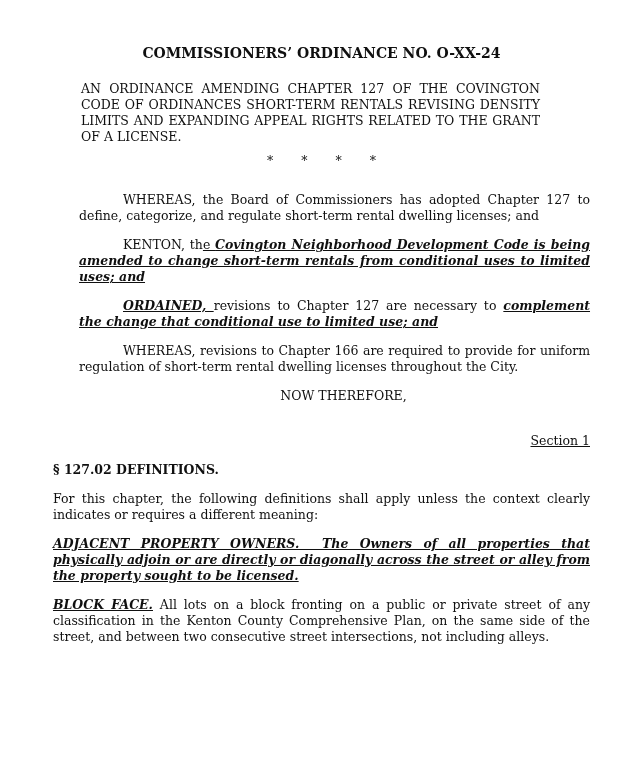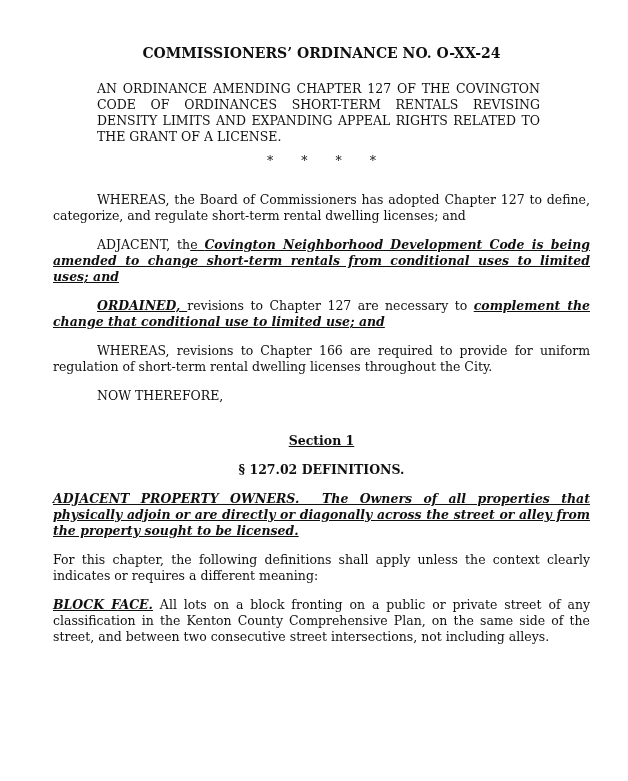--- a/index.html
+++ b/index.html
@@ -17,61 +17,61 @@
     overflow:hidden;
   }
   .title{
     margin:0;
     font-size:14px;
     font-weight:bold;
     text-align:center;
     line-height:17px;
   }
   .preamble{
-    margin:19px 50px 0 44px;
+    margin:19px 50px 0 28px;
     text-align:justify;
   }
   .stars{
     margin-top:8px;
     display:flex;
     justify-content:center;
     gap:28px;
   }
   .stars span{display:inline-block;}
   .para{
     margin:13px 0 0 0;
     text-align:justify;
   }
   #paragraphs > .para:first-child{margin-top:23px;}
-  .indent{text-indent:44px;}
-  .iblock{margin-left:44px;text-align:left;}
-  .center{text-align:center;font-weight:bold;}
-  .left{text-align:center;}
+  .indent{text-indent:44px;margin-left:26px;}
+  .iblock{margin-left:44px;text-align:center;}
+  .center{text-align:right;}
+  .left{text-align:left;}
   .b{font-weight:bold;}
   .i{font-style:italic;text-decoration:underline;}
   .u{text-decoration:underline;}
   .x{text-decoration:line-through;}
 </style>
 </head>
 <body>
 
 <div class="page">
   <h1 class="title">COMMISSIONERS’ ORDINANCE NO. O-XX-24</h1>
   <p class="preamble">AN ORDINANCE AMENDING CHAPTER 127 OF THE COVINGTON CODE OF ORDINANCES SHORT-TERM RENTALS REVISING DENSITY LIMITS AND EXPANDING APPEAL RIGHTS RELATED TO THE GRANT OF A LICENSE.</p>
   <div class="stars" id="stars">
       <span>*</span>
       <span>*</span>
       <span>*</span>
       <span>*</span>
     </div>
   <div id="paragraphs">
       <div class="para indent"><span>WHEREAS, the Board of Commissioners has adopted Chapter 127 to define, categorize, and regulate short-term rental dwelling licenses; and</span></div>
-      <div class="para indent"><span>ADJACENT, th</span><span class="u">e </span><span class="b i u">Covington Neighborhood Development Code is being amended to change short-term rentals from conditional uses to limited uses; and</span></div>
+      <div class="para indent"><span>KENTON, th</span><span class="u">e </span><span class="b i u">Covington Neighborhood Development Code is being amended to change short-term rentals from conditional uses to limited uses; and</span></div>
       <div class="para indent"><span class="b i u">ORDAINED, </span><span>revisions to Chapter 127 are necessary to </span><span class="b i u">complement the change that conditional use to limited use; and</span></div>
       <div class="para indent"><span>WHEREAS, revisions to Chapter 166 are required to provide for uniform regulation of short-term rental dwelling licenses throughout the City.</span></div>
       <div class="para iblock"><span>NOW THEREFORE,</span><br><br></div>
       <div class="para center"><span class="u">Section 1</span></div>
       <div class="para left"><span class="b">§ 127.02 DEFINITIONS.</span></div>
+      <div class="para"><span>For this chapter, the following definitions shall apply unless the context clearly indicates or requires a different meaning:</span></div>
       <div class="para"><span class="b i u">ADJACENT PROPERTY OWNERS.&nbsp; The Owners of all properties that physically adjoin or are directly or diagonally across the street or alley from the property sought to be licensed.</span></div>
-      <div class="para"><span>For this chapter, the following definitions shall apply unless the context clearly indicates or requires a different meaning:</span></div>
       <div class="para"><span class="b i">BLOCK FACE.</span><span> All lots on a block fronting on a public or private street of any classification in the Kenton County Comprehensive Plan, on the same side of the street, and between two consecutive street intersections, not including alleys.</span></div>
     </div>
 </div>
 
 </body></html>

